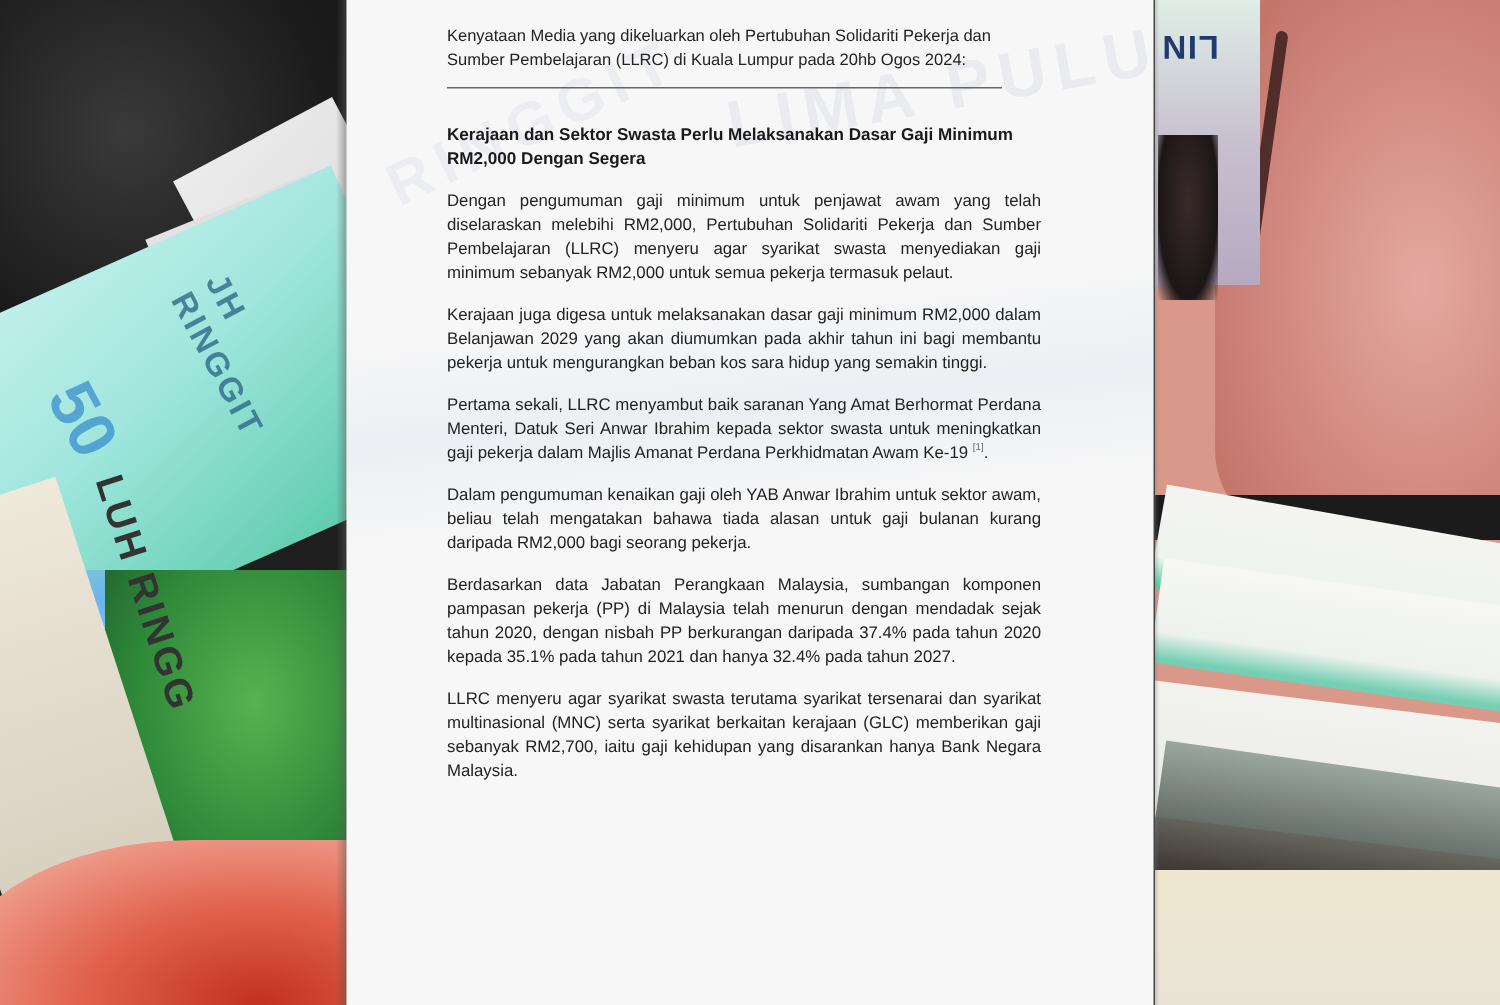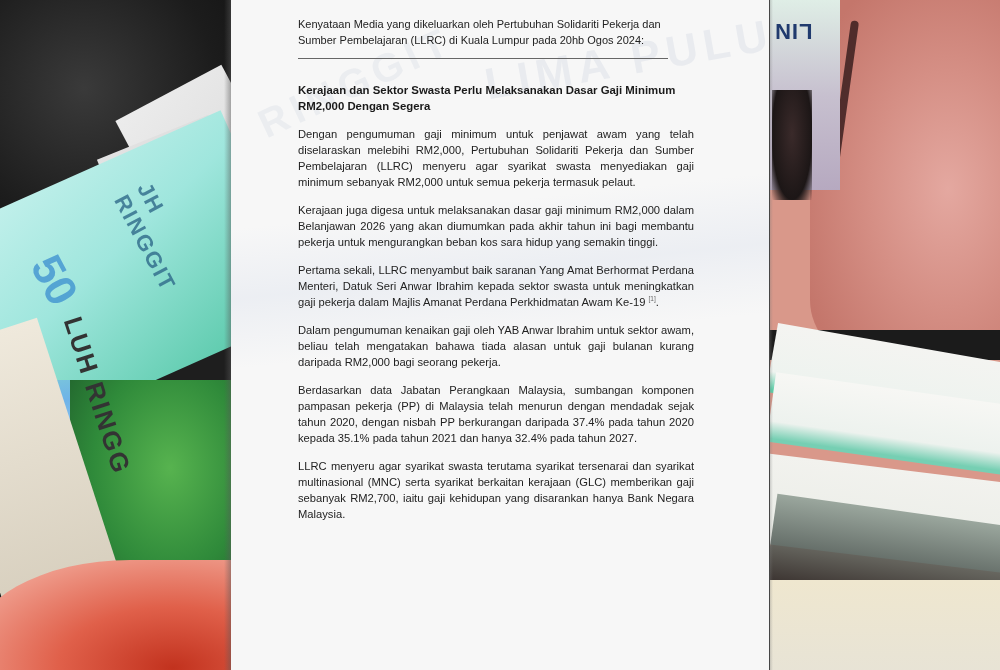--- a/index.html
+++ b/index.html
@@ -134,20 +134,20 @@
     <div class="wm-text-2">RINGGIT</div>
   </div>
 
   <div class="doc-inner">
     <p class="intro">Kenyataan Media yang dikeluarkan oleh Pertubuhan Solidariti Pekerja dan Sumber Pembelajaran (LLRC) di Kuala Lumpur pada 20hb Ogos 2024:</p>
     <div class="rule"></div>
 
     <p class="headline">Kerajaan dan Sektor Swasta Perlu Melaksanakan Dasar Gaji Minimum RM2,000 Dengan Segera</p>
 
     <p class="para first">Dengan pengumuman gaji minimum untuk penjawat awam yang telah diselaraskan melebihi RM2,000, Pertubuhan Solidariti Pekerja dan Sumber Pembelajaran (LLRC) menyeru agar syarikat swasta menyediakan gaji minimum sebanyak RM2,000 untuk semua pekerja termasuk pelaut.</p>
-    <p class="para">Kerajaan juga digesa untuk melaksanakan dasar gaji minimum RM2,000 dalam Belanjawan 2026 yang akan diumumkan pada akhir tahun ini bagi membantu pekerja untuk mengurangkan beban kos sara hidup yang semakin tinggi.</p>
+    <p class="para">Kerajaan juga digesa untuk melaksanakan dasar gaji minimum RM2,000 dalam Belanjawan 2029 yang akan diumumkan pada akhir tahun ini bagi membantu pekerja untuk mengurangkan beban kos sara hidup yang semakin tinggi.</p>
     <p class="para"><span>Pertama sekali, LLRC menyambut baik saranan Yang Amat Berhormat Perdana Menteri, Datuk Seri Anwar Ibrahim kepada sektor swasta untuk meningkatkan gaji pekerja dalam Majlis Amanat Perdana Perkhidmatan Awam Ke-19</span> <sup class="fn">[1]</sup><span>.</span></p>
     <p class="para">Dalam pengumuman kenaikan gaji oleh YAB Anwar Ibrahim untuk sektor awam, beliau telah mengatakan bahawa tiada alasan untuk gaji bulanan kurang daripada RM2,000 bagi seorang pekerja.</p>
     <p class="para">Berdasarkan data Jabatan Perangkaan Malaysia, sumbangan komponen pampasan pekerja (PP) di Malaysia telah menurun dengan mendadak sejak tahun 2020, dengan nisbah PP berkurangan daripada 37.4% pada tahun 2020 kepada 35.1% pada tahun 2021 dan hanya 32.4% pada tahun 2027.</p>
     <p class="para">LLRC menyeru agar syarikat swasta terutama syarikat tersenarai dan syarikat multinasional (MNC) serta syarikat berkaitan kerajaan (GLC) memberikan gaji sebanyak RM2,700, iaitu gaji kehidupan yang disarankan hanya Bank Negara Malaysia.</p>
 
   </div>
 </div>
 
 </body></html>

